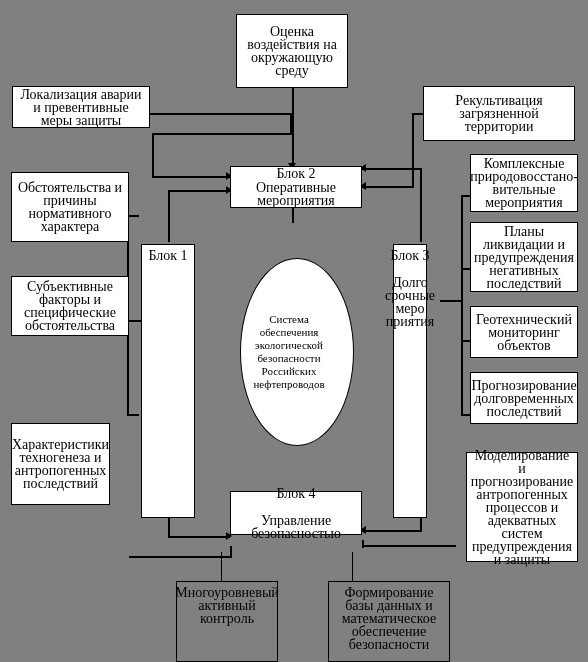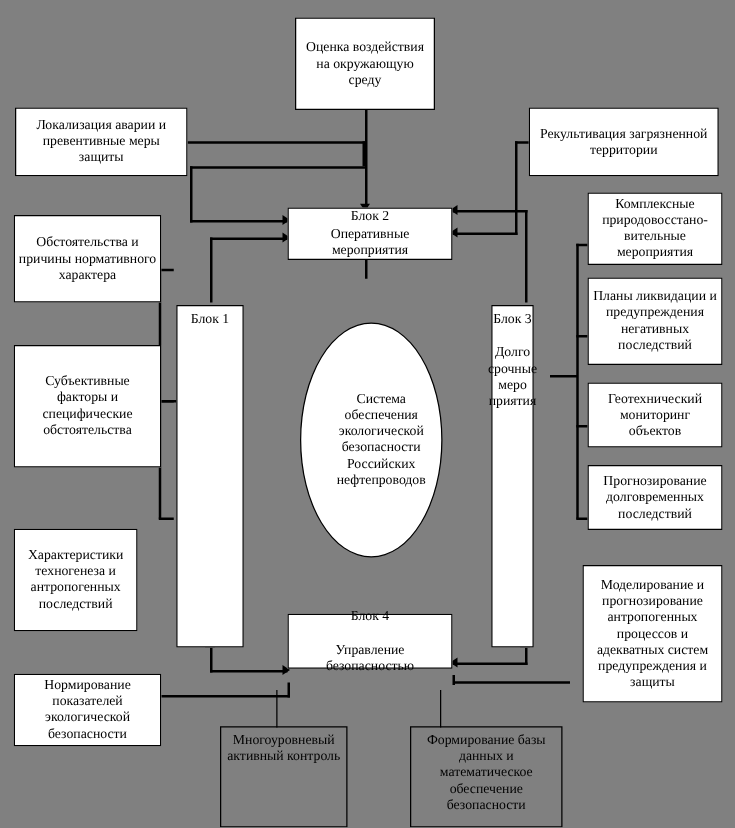--- a/index.html
+++ b/index.html
@@ -20,41 +20,41 @@
   .node {
     position: absolute;
     box-sizing: border-box;
     border: 1px solid #000;
     background: #ffffff;
     display: flex;
     align-items: center;
     justify-content: center;
     text-align: center;
     color: #000;
-    font-size: 11px;
+    font-size: 14px;
     line-height: 13px;
     padding: 18px 3px;
     z-index: 5;
   }
   .node.clear {
     background: transparent;
   }
   .node.top-align {
     align-items: flex-start;
     padding-top: 4px;
   }
   .ellipse {
     position: absolute;
     box-sizing: border-box;
     border: 1px solid #000;
     background: #ffffff;
     border-radius: 50%;
     display: flex;
     align-items: center;
-    justify-content: flex-end;
+    justify-content: flex-start;
     text-align: center;
     font-size: 11px;
     line-height: 13px;
     color: #000;
     z-index: 6;
   }
   .blk-title { display:block; }
   .blk-body { display:block; margin-top: 10px; }
   .ln {
     position: absolute;
@@ -149,40 +149,40 @@
   <div class="ln h" style="left:364px; top:545px; width:92px;"></div>
   <div class="ln v" style="left:362px; top:540px; height:8px;"></div>
 
   <div class="ln thin v" style="left:221px; top:552px; height:30px;"></div>
   <div class="ln thin v" style="left:352px; top:552px; height:30px;"></div>
 
   <div class="node" style="left:236px; top:14px; width:112px; height:74px;">
     <span>Оценка воздействия на окружающую среду</span>
   </div>
 
-  <div class="node" style="left:12px; top:86px; width:138px; height:55px;align-items:center;">
+  <div class="node" style="left:12px; top:86px; width:138px; height:42px;align-items:center;">
     <span>Локализация аварии и превентивные меры защиты</span>
   </div>
 
   <div class="node" style="left:423px; top:86px; width:152px; height:55px;">
     <span>Рекультивация загрязненной территории</span>
   </div>
 
   <div class="node" style="left:230px; top:166px; width:132px; height:42px;">
     <span>
       <span class="blk-title">Блок 2</span>
       <span class="blk-body" style="margin-top:1px;">Оперативные мероприятия</span>
     </span>
   </div>
 
   <div class="node" style="left:11px; top:172px; width:118px; height:70px;">
     <span>Обстоятельства и причины нормативного характера</span>
   </div>
 
-  <div class="node" style="left:11px; top:276px; width:118px; height:98px;">
+  <div class="node" style="left:11px; top:276px; width:118px; height:60px;">
     <span>Субъективные факторы и специфические обстоятельства</span>
   </div>
 
   <div class="node" style="left:11px; top:387px; width:99px; height:82px;margin-top:36px;">
     <span>Характеристики техногенеза и антропогенных последствий</span>
   </div>
 
   <div class="node top-align" style="left:141px; top:244px; width:54px; height:274px;">
     <span>
       <span class="blk-title">Блок 1</span>
@@ -220,23 +220,20 @@
     <span>Моделирование и прогнозирование антропогенных процессов и адекватных систем предупреждения и  защиты</span>
   </div>
 
   <div class="node" style="left:230px; top:491px; width:132px; height:44px;">
     <span>
       <span class="blk-title">Блок 4</span>
       <span class="blk-body" style="margin-top:14px;">Управление безопасностью</span>
     </span>
   </div>
 
-  <div class="node" style="left:11px; top:539px; width:118px; height:58px;">
-    <span>Нормирование показателей экологической безопасности</span>
-  </div>
 
   <div class="node clear top-align" style="left:176px; top:581px; width:102px; height:81px;">
     <span>Многоуровневый активный контроль</span>
   </div>
 
   <div class="node clear top-align" style="left:328px; top:581px; width:122px; height:81px;">
     <span>Формирование базы данных и математическое обеспечение безопасности</span>
   </div>
 
 </div>

